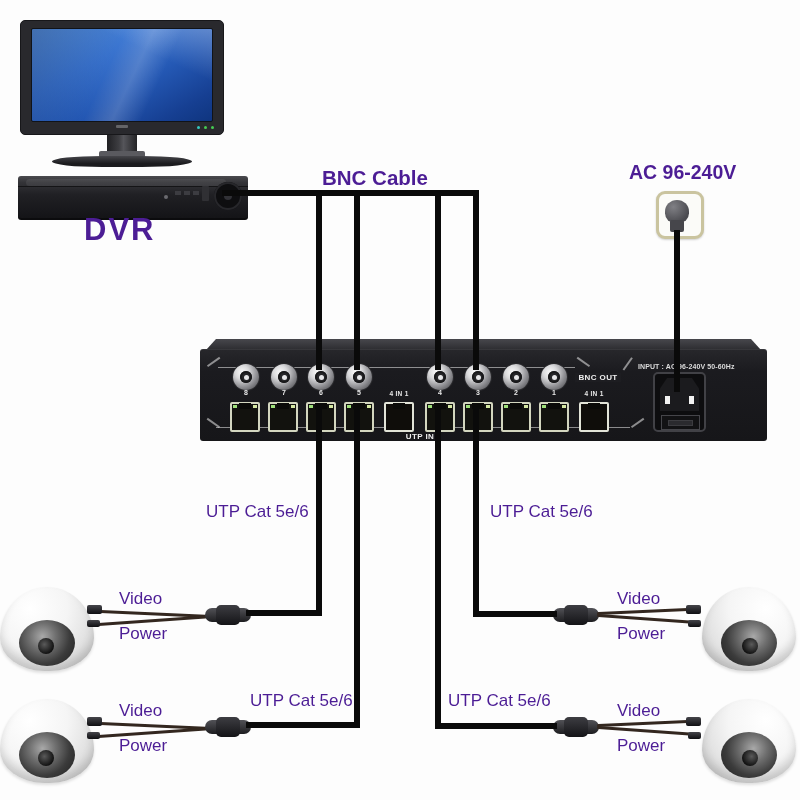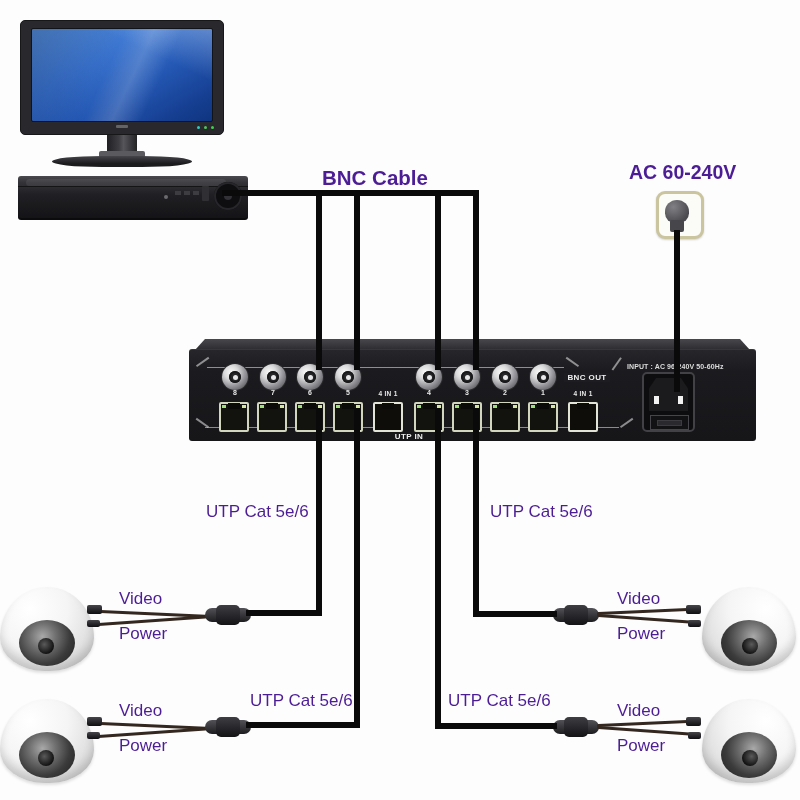--- a/index.html
+++ b/index.html
@@ -38,21 +38,21 @@
   .dvr-pad::before{content:'';position:absolute;left:10px;top:10px;width:8px;height:8px;border-radius:50%;background:#313136;}
 
   
   .outlet{position:absolute;left:656px;top:191px;width:42px;height:42px;background:#fbfbf8;
           border:3px solid #cac49f;border-radius:9px;box-shadow:0 1px 2px rgba(0,0,0,.18);z-index:2;}
   .plug-body{position:absolute;left:665px;top:200px;width:24px;height:23px;border-radius:50% 50% 42% 42%;
              background:radial-gradient(circle at 35% 30%,#808085,#4a4a4f 72%);z-index:3;}
   .plug-stem{position:absolute;left:670px;top:220px;width:14px;height:12px;border-radius:2px;background:#46464b;z-index:3;}
 
   
-  .device{position:absolute;left:189px;top:339px;width:567px;height:76px;z-index:1;border-radius:24px;}
+  .device{position:absolute;left:200px;top:339px;width:567px;height:76px;z-index:1;border-radius:24px;}
   .device-top{position:absolute;left:6px;top:0;width:555px;height:11px;
               background:linear-gradient(180deg,#47474c,#2c2c30);
               clip-path:polygon(10px 0,545px 0,555px 100%,0 100%);}
   .panel{position:absolute;left:0;top:10px;width:567px;height:92px;border-radius:3px;
          background:linear-gradient(180deg,#27272b 0%,#1b1b1f 25%,#161619 100%);
          box-shadow:inset 0 1px 0 rgba(255,255,255,.08);}
   .hair{position:absolute;height:1px;background:rgba(255,255,255,.5);}
   .diag{position:absolute;width:15px;height:1.5px;background:rgba(255,255,255,.5);}
   .bnc{position:absolute;top:15px;width:26px;height:26px;border-radius:50%;
        background:radial-gradient(circle at 35% 32%,#fafafa 0%,#dadadc 28%,#9b9b9f 55%,#6a6a6e 78%,#4b4b4f 100%);
@@ -125,29 +125,30 @@
   <div class="dvr-box">
     <div class="dvr-sheen"></div>
     <div class="dvr-ridge"></div>
     <div class="dvr-led"></div>
     <div class="dvr-btn" style="left:157px;"></div>
     <div class="dvr-btn" style="left:166px;"></div>
     <div class="dvr-btn" style="left:175px;"></div>
     <div class="dvr-vbtn"></div>
     <div class="dvr-pad"></div>
   </div>
+  <div class="lbl dvr-lbl">DVR</div>
 
   <div class="cable" style="left:222px;top:190px;width:257px;height:6px;"></div>
   <div class="cable" style="left:316px;top:190px;width:6px;height:180px;"></div>
   <div class="cable" style="left:354px;top:190px;width:6px;height:180px;"></div>
   <div class="cable" style="left:435px;top:190px;width:6px;height:180px;"></div>
   <div class="cable" style="left:473px;top:190px;width:6px;height:180px;"></div>
   <div class="lbl bnc-lbl">BNC Cable</div>
 
-  <div class="lbl ac-lbl">AC 60-240V</div>
+  <div class="lbl ac-lbl">AC 96-240V</div>
   <div class="outlet"></div>
   <div class="plug-body"></div>
   <div class="plug-stem"></div>
   <div class="cable" style="left:674px;top:230px;width:6px;height:162px;"></div>
 
   <div class="device">
     <div class="device-top"></div>
     <div class="panel">
 
       <div class="hair" style="left:18px;top:18px;width:357px;"></div>

